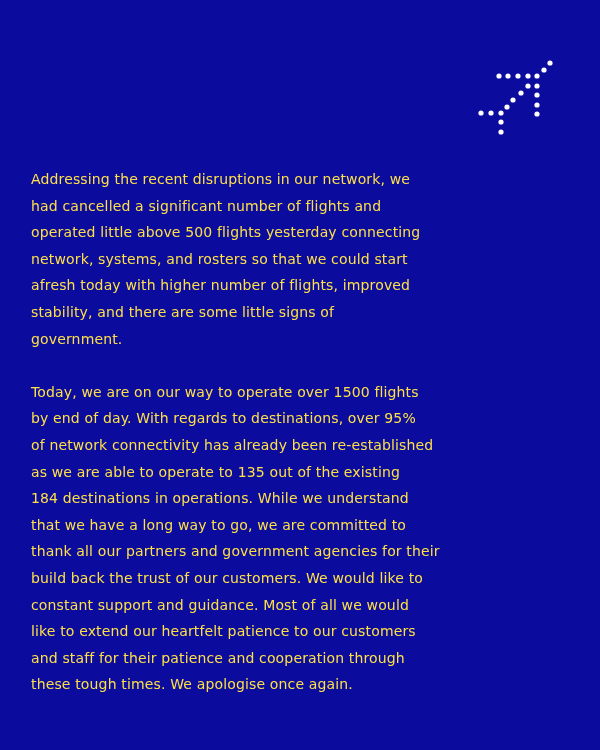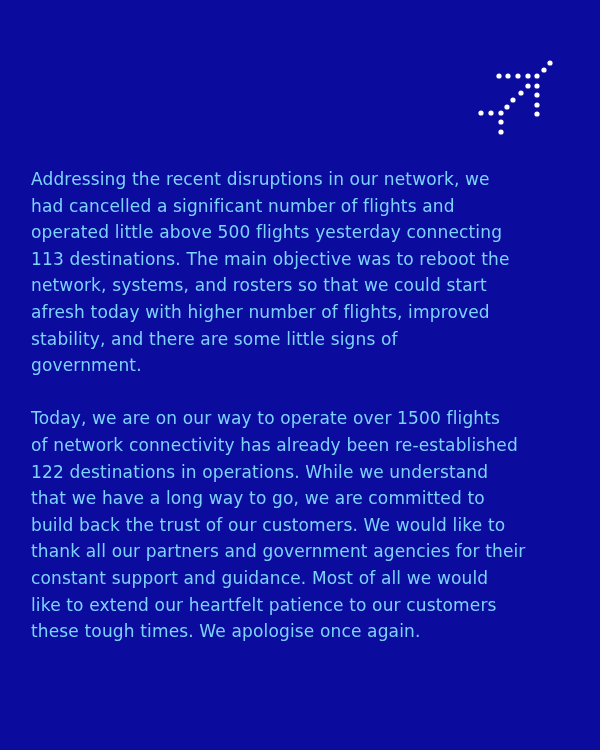--- a/index.html
+++ b/index.html
@@ -20,22 +20,22 @@
     top: 50px;
     width: 100px;
     height: 100px;
   }
   .logo svg { display: block; }
   .statement {
     position: absolute;
     left: 31px;
     top: 166px;
     width: 560px;
-    color: #7dd3fc;
-    font-size: 17px;
+    color: #fde047;
+    font-size: 14px;
     line-height: 26.6px;
     letter-spacing: 0.15px;
   }
   .para { margin: 0; }
   .para + .para { margin-top: 26.6px; }
   .line {
     display: block;
     white-space: nowrap;
     height: 26.6px;
   }
@@ -68,30 +68,32 @@
         <circle cx="501" cy="132" r="2.6"></circle>
       </g>
   </svg>
 </div>
 
 <div class="statement">
   <p class="para">
     <span class="line">Addressing the recent disruptions in our network, we</span>
     <span class="line">had cancelled a significant number of flights and</span>
     <span class="line">operated little above 500 flights yesterday connecting</span>
-    <span class="line">113 destinations. The main objective was to reboot the</span>
     <span class="line">network, systems, and rosters so that we could start</span>
     <span class="line">afresh today with higher number of flights, improved</span>
     <span class="line">stability, and there are some little signs of</span>
     <span class="line">government.</span>
   </p>
   <p class="para">
     <span class="line">Today, we are on our way to operate over 1500 flights</span>
+    <span class="line">by end of day. With regards to destinations, over 95%</span>
     <span class="line">of network connectivity has already been re-established</span>
-    <span class="line">122 destinations in operations. While we understand</span>
+    <span class="line">as we are able to operate to 135 out of the existing</span>
+    <span class="line">184 destinations in operations. While we understand</span>
     <span class="line">that we have a long way to go, we are committed to</span>
+    <span class="line">thank all our partners and government agencies for their</span>
     <span class="line">build back the trust of our customers. We would like to</span>
-    <span class="line">thank all our partners and government agencies for their</span>
     <span class="line">constant support and guidance. Most of all we would</span>
     <span class="line">like to extend our heartfelt patience to our customers</span>
+    <span class="line">and staff for their patience and cooperation through</span>
     <span class="line">these tough times. We apologise once again.</span>
   </p>
 </div>
 
 </body></html>

